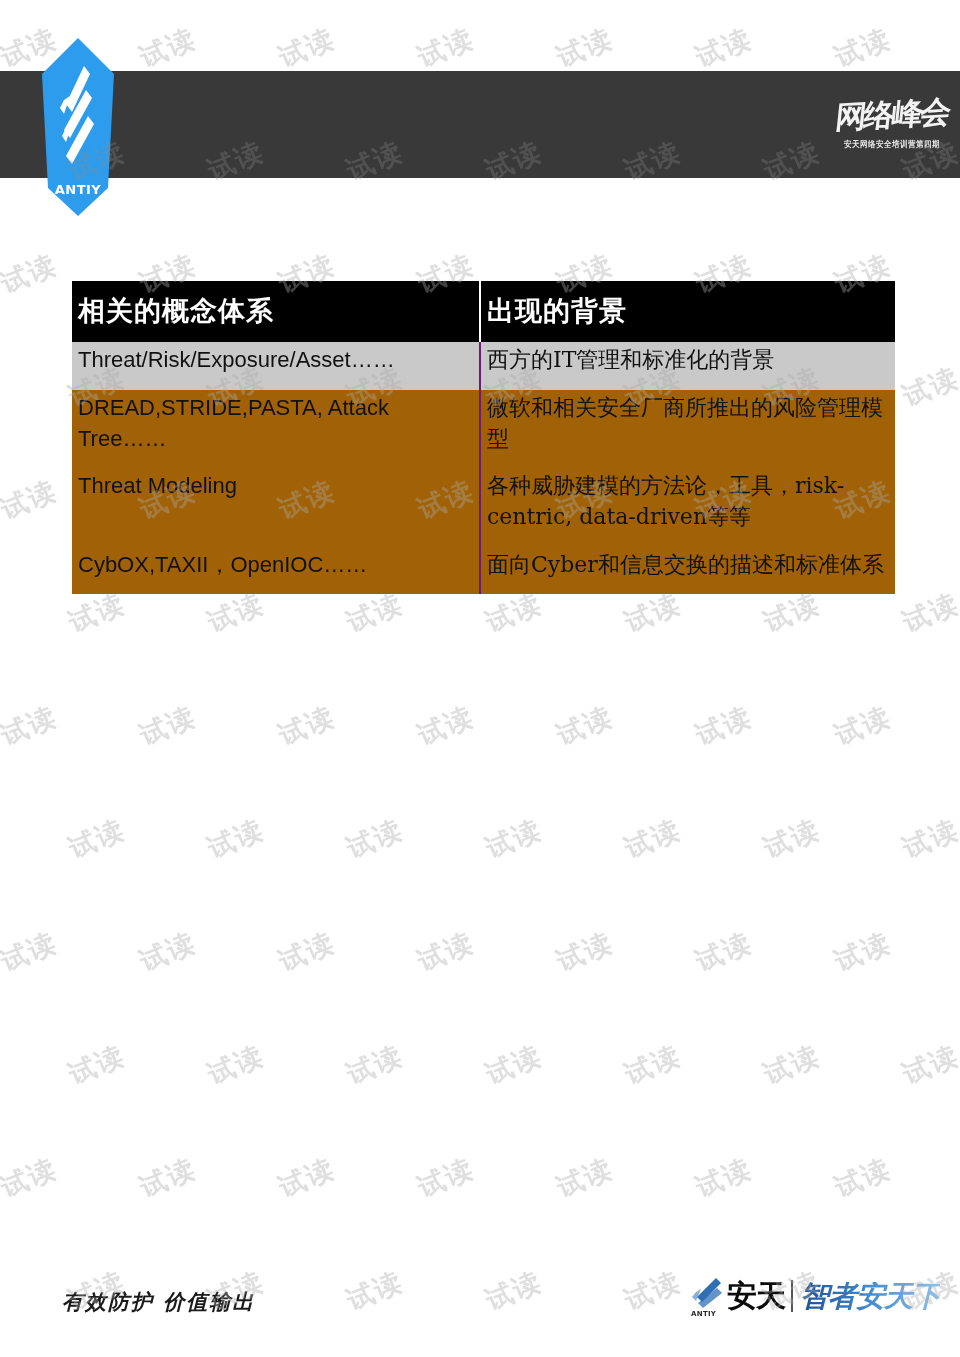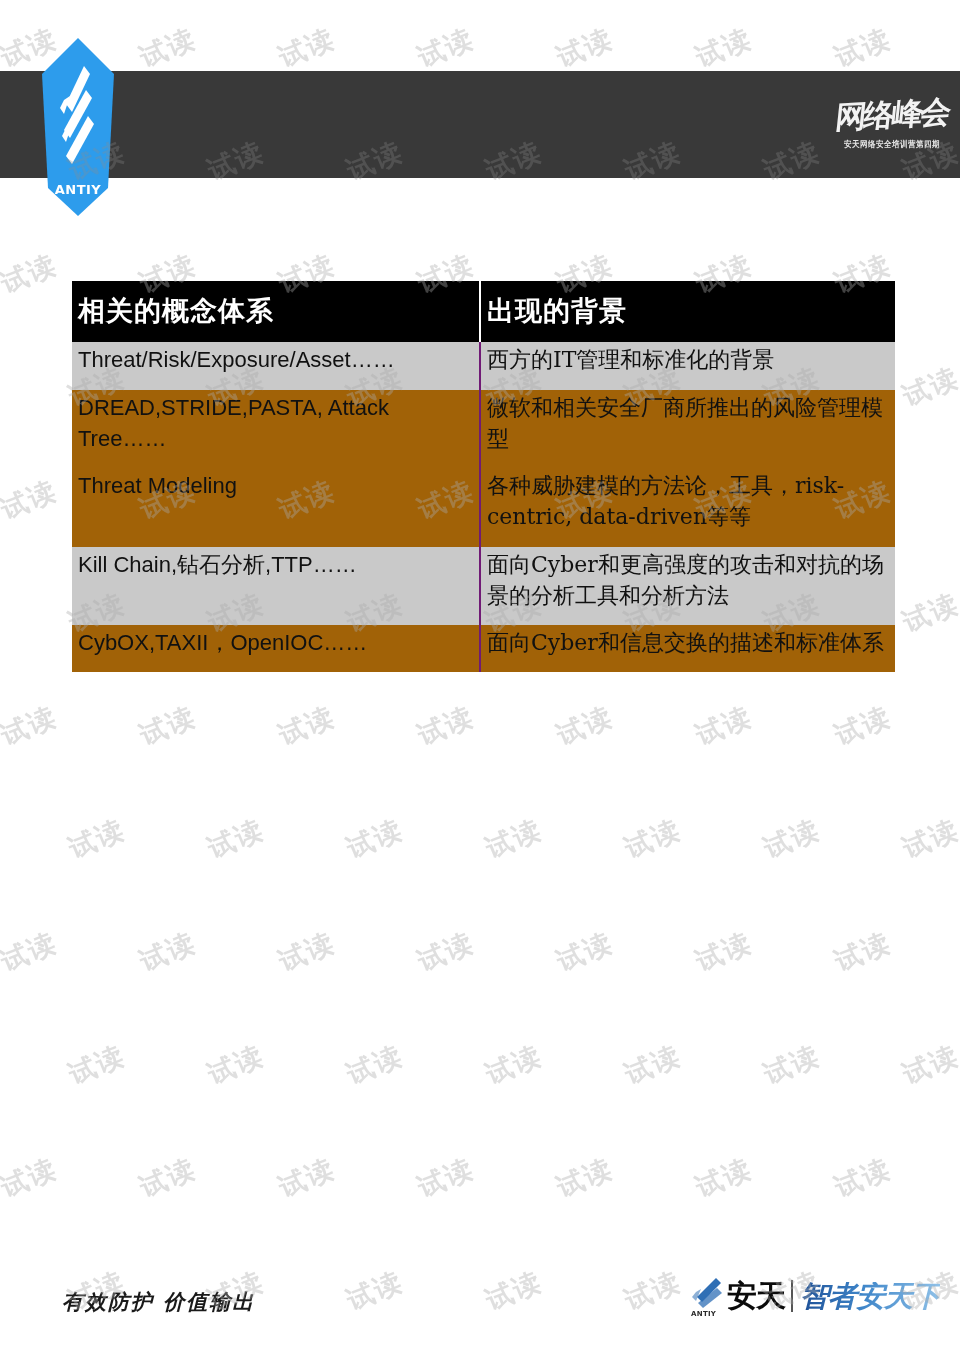--- a/index.html
+++ b/index.html
@@ -228,24 +228,20 @@
       <td class="col1 cell-en">Threat/Risk/Exposure/Asset……</td>
       <td class="col2 cell-cn">西方的IT管理和标准化的背景</td>
     </tr>
     <tr class="even">
       <td class="col1 cell-en">DREAD,STRIDE,PASTA, Attack Tree……</td>
       <td class="col2 cell-cn">微软和相关安全厂商所推出的风险管理模型</td>
     </tr>
     <tr class="even">
       <td class="col1 cell-en">Threat Modeling</td>
       <td class="col2 cell-cn">各种威胁建模的方法论，工具，risk-centric, data-driven等等</td>
-    </tr>
-    <tr class="odd">
-      <td class="col1 cell-en">Kill Chain,钻石分析,TTP……</td>
-      <td class="col2 cell-cn">面向Cyber和更高强度的攻击和对抗的场景的分析工具和分析方法</td>
     </tr>
     <tr class="even">
       <td class="col1 cell-en">CybOX,TAXII，OpenIOC……</td>
       <td class="col2 cell-cn">面向Cyber和信息交换的描述和标准体系</td>
     </tr>
   </tbody>
 </table>
 
 <div class="footer-slogan">有效防护 价值输出</div>
 

